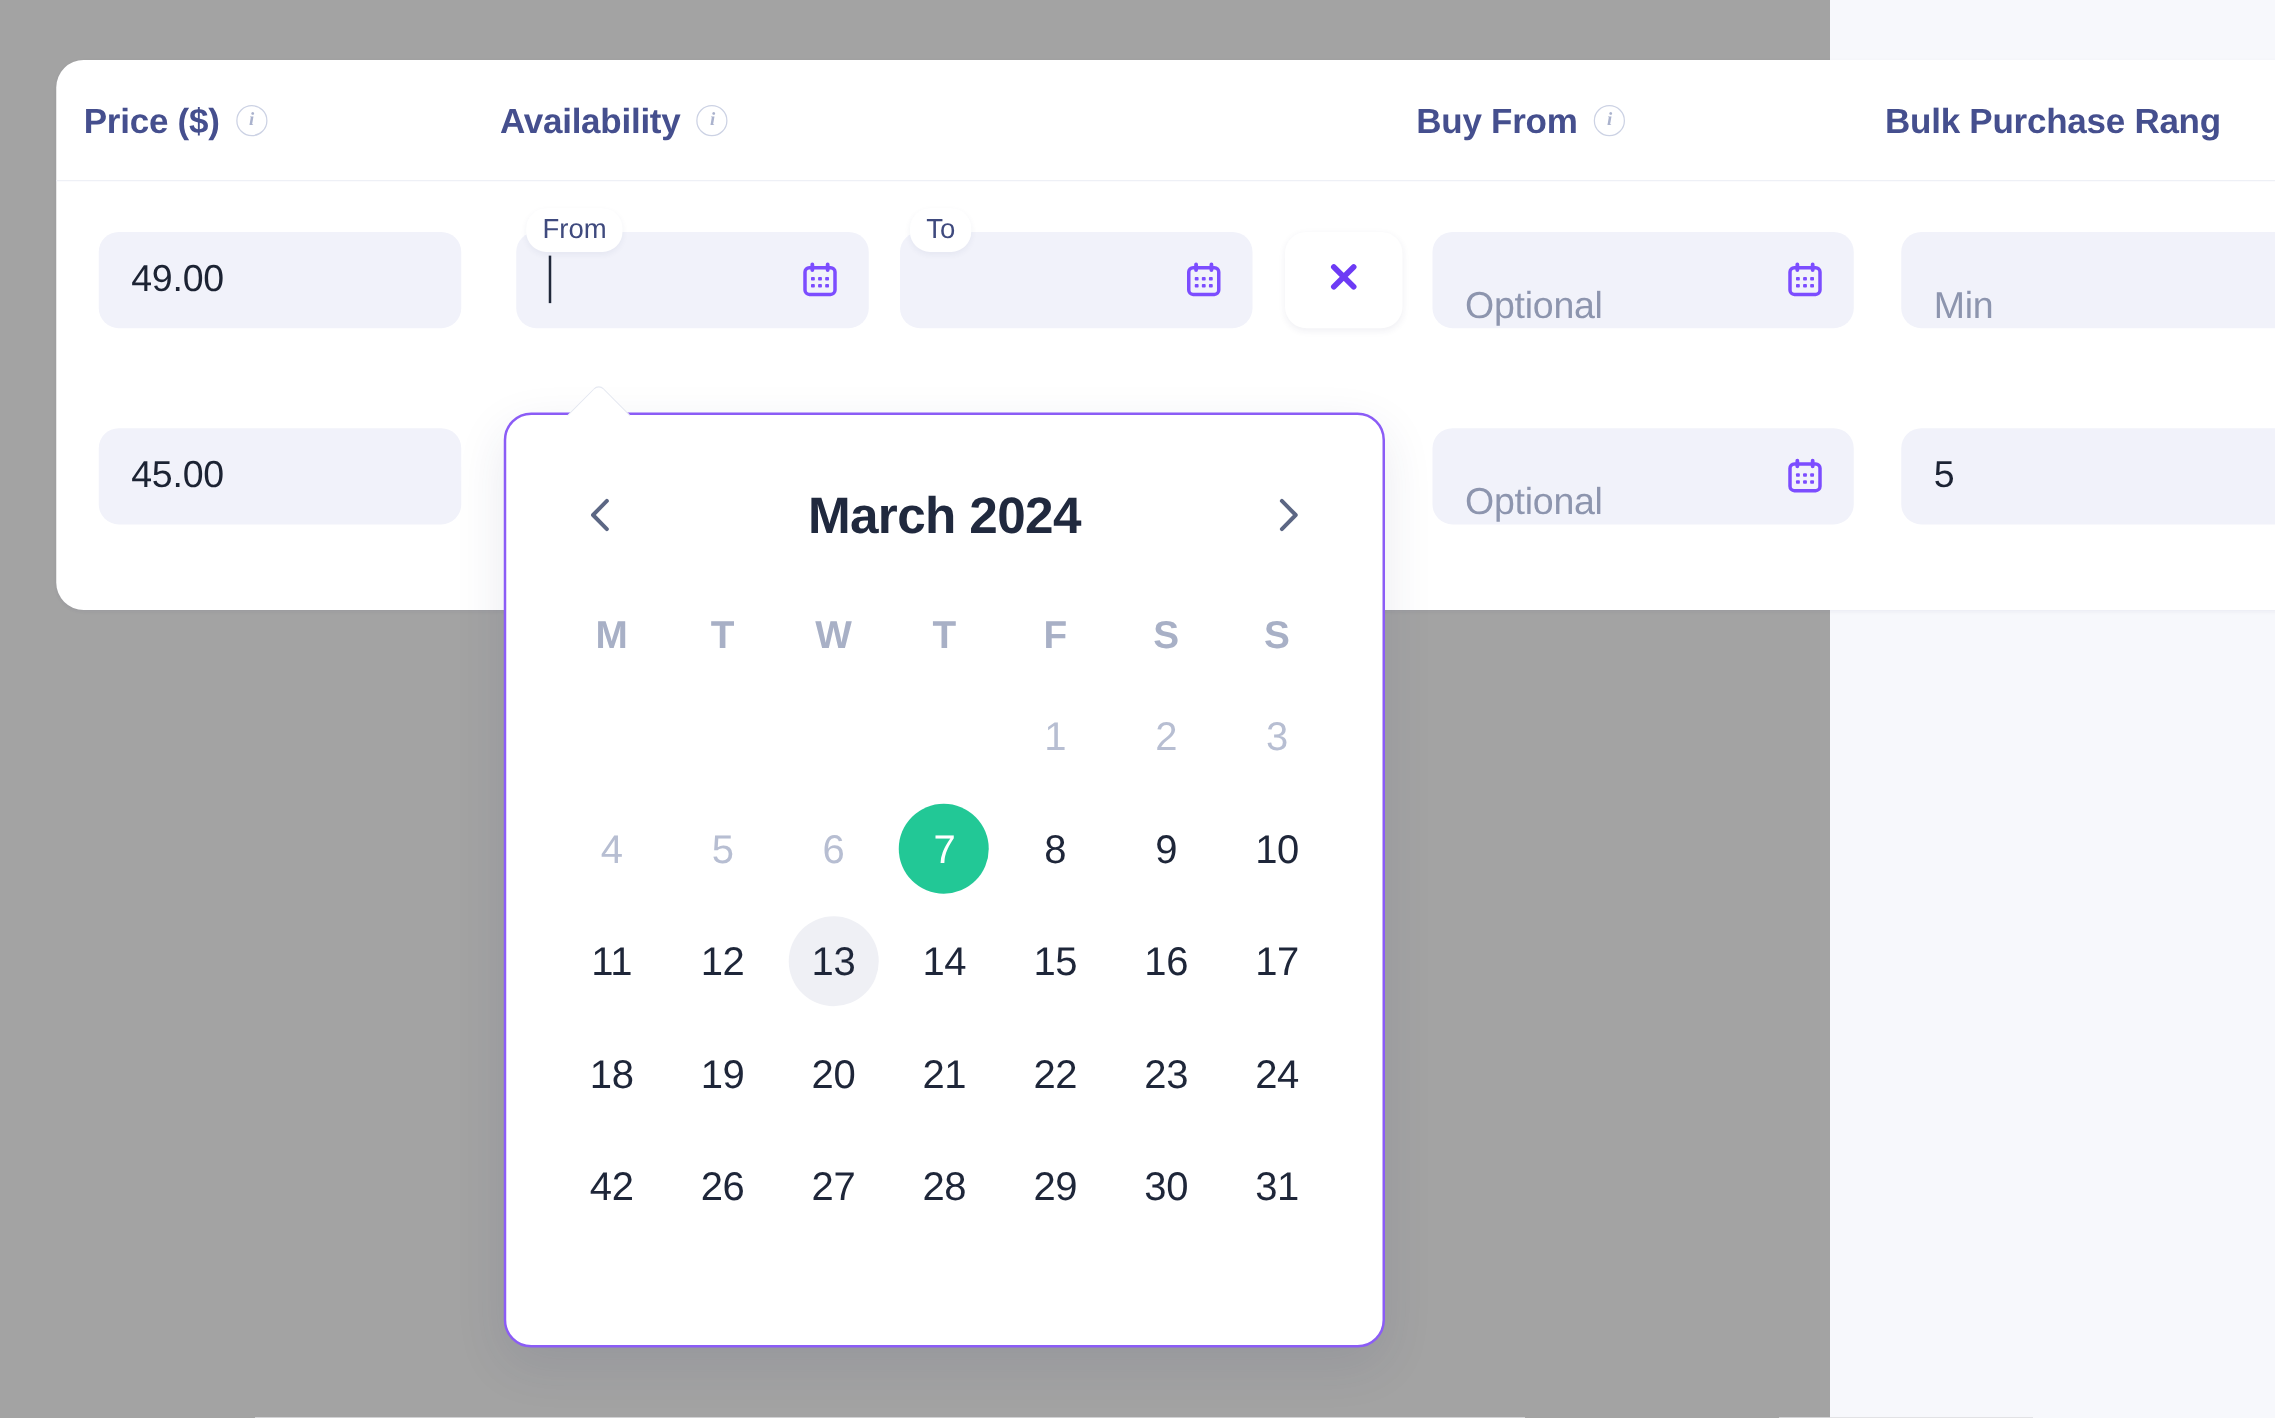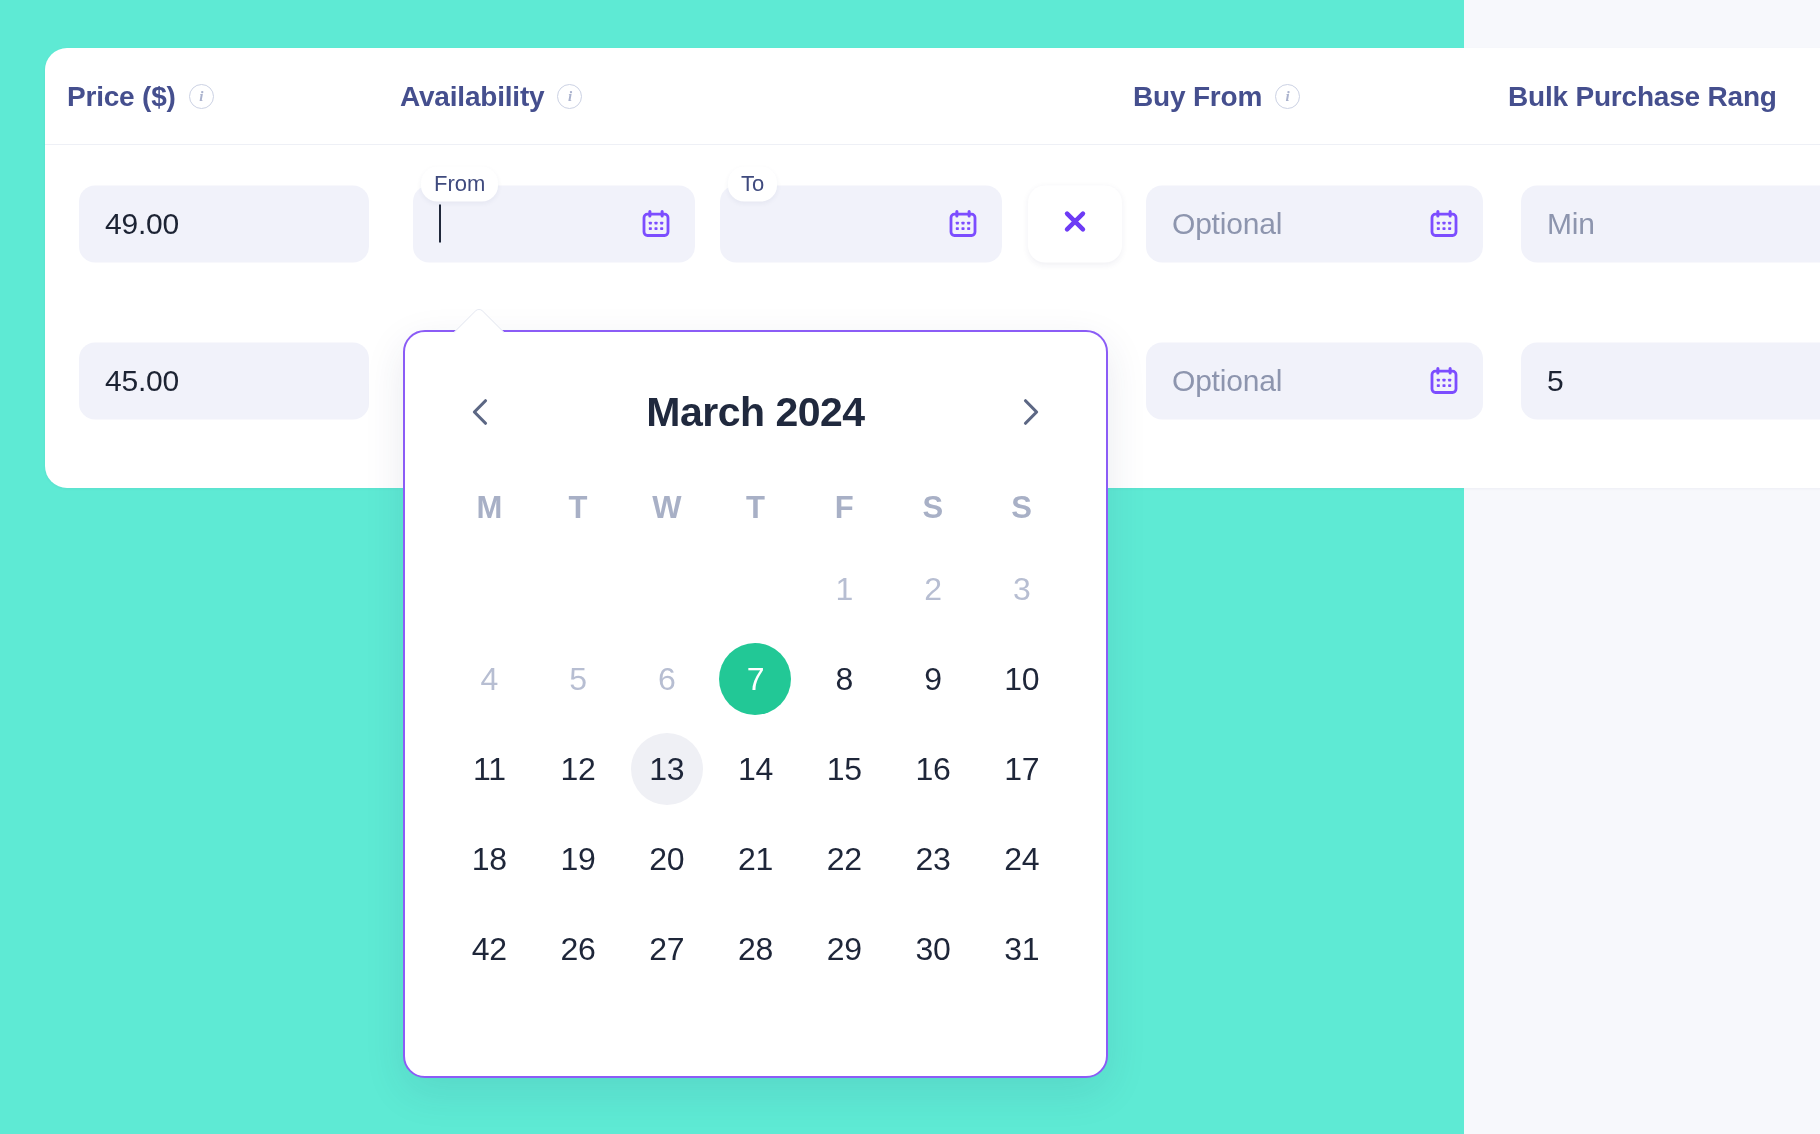--- a/index.html
+++ b/index.html
@@ -10,21 +10,21 @@
     overflow: hidden;
     background: #f7f8fc;
     font-family: "Liberation Sans", sans-serif;
     -webkit-font-smoothing: antialiased;
   }
 
   #root {
     position: relative;
     width: 1464px;
     height: 1134px;
-    background: #5eead4;
+    background: #a3a3a3;
   }
 
   
   .table-card {
     position: absolute;
     left: 45px;
     top: 48px;
     width: 1810px;
     height: 440px;
     background: #ffffff;
@@ -90,21 +90,21 @@
     height: 77px;
     background: #f1f2fa;
     border-radius: 16px;
     display: flex;
     align-items: center;
     padding: 0 26px;
     font-size: 30px;
     color: #1c2333;
     font-weight: 500;
   }
-  .field.placeholder-text { color: #8d95ae; font-weight: 400; }
+  .field.placeholder-text { color: #8d95ae; font-weight: 400; align-items: flex-end; }
 
   .field .val { letter-spacing: -0.2px; }
 
   .cal-icon-btn {
     position: absolute;
     right: 22px;
     top: 50%;
     transform: translateY(-50%);
     width: 34px; height: 34px;
     cursor: pointer;

